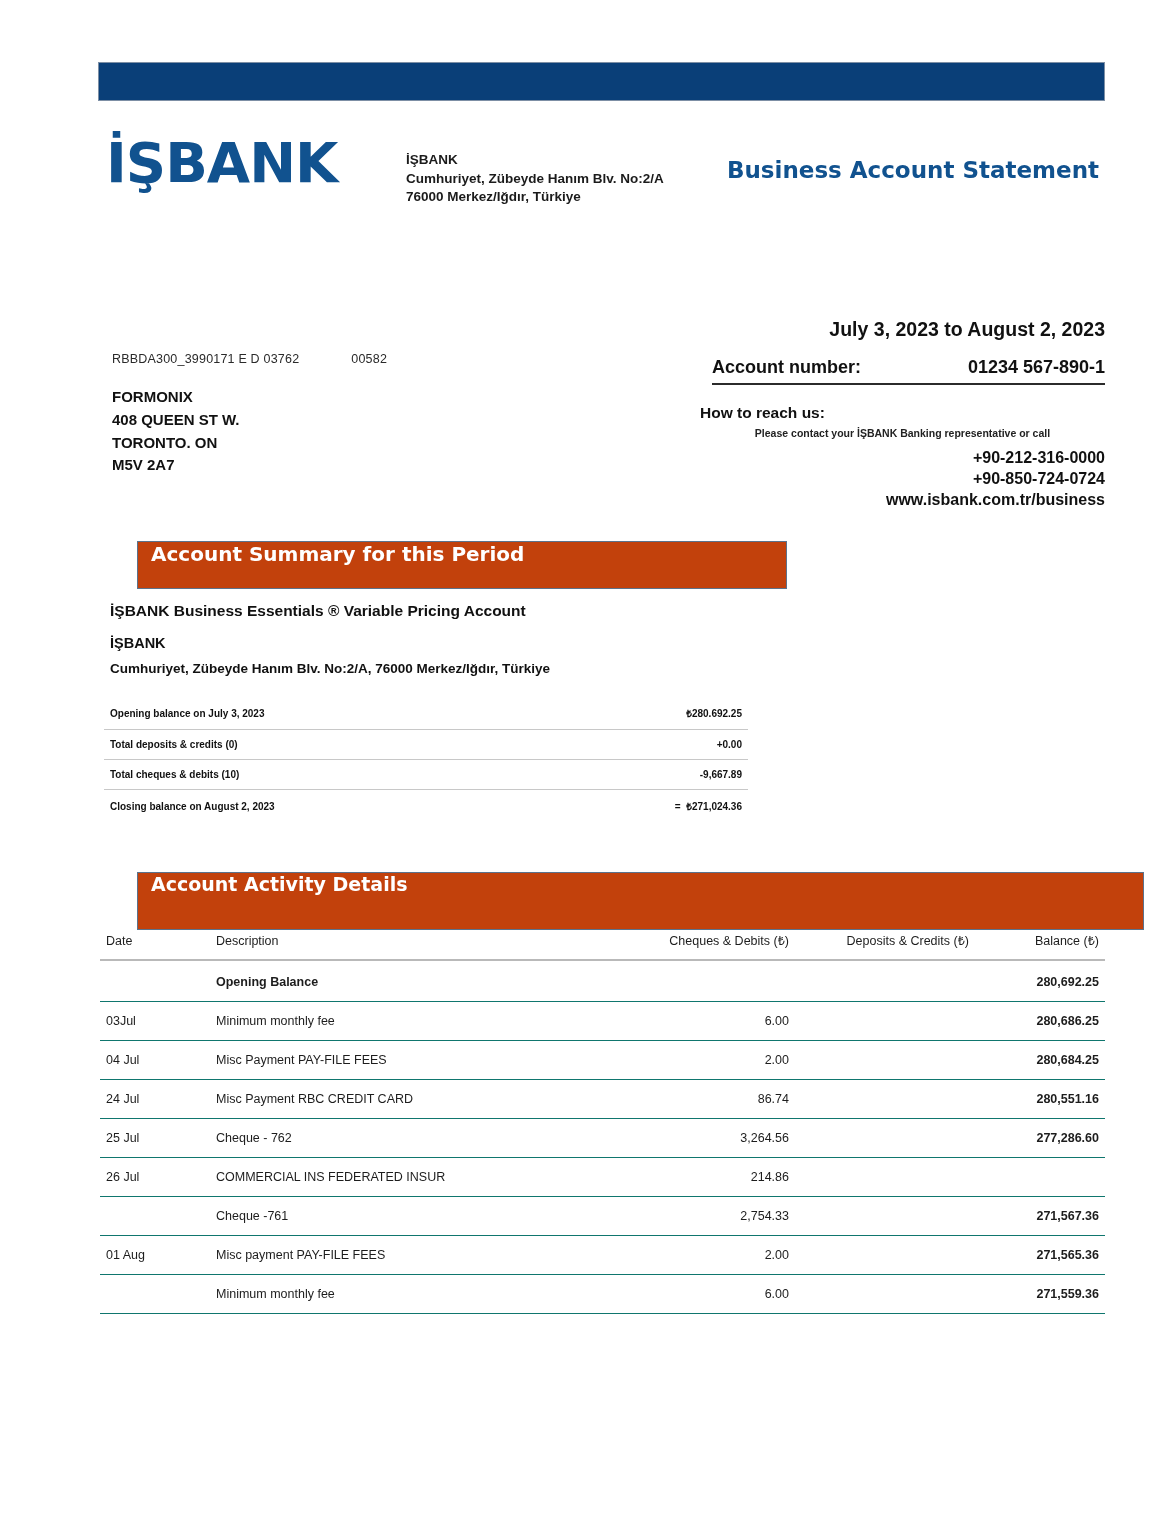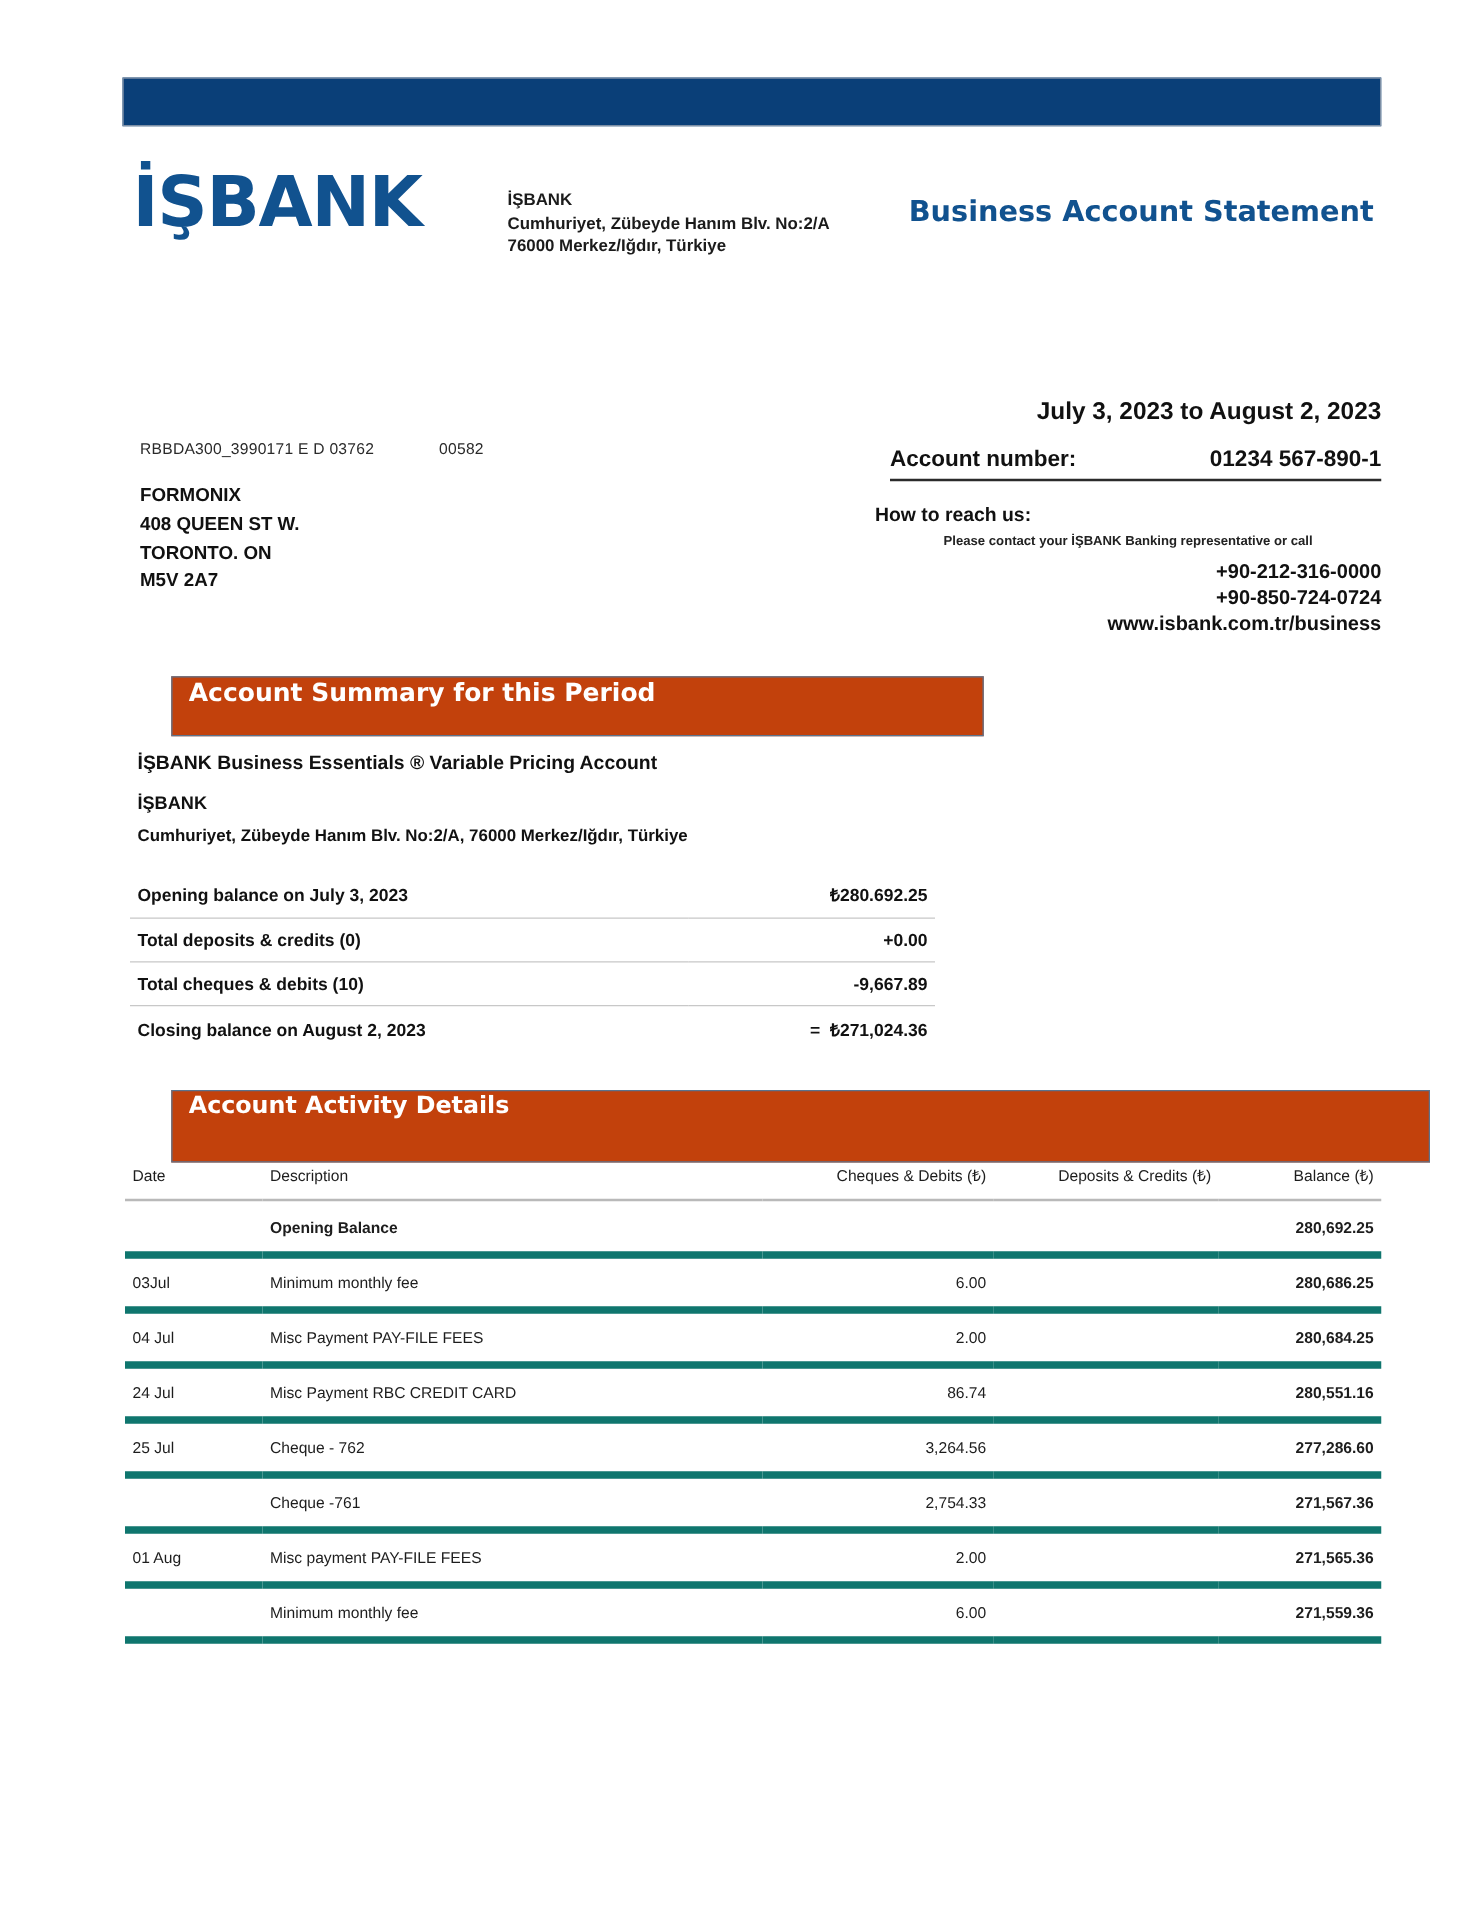--- a/index.html
+++ b/index.html
@@ -132,21 +132,21 @@
     position: absolute; left: 110px; top: 661px;
     font-size: 13.5px; font-weight: bold; color: #111;
   }
 
   .sum-table {
     position: absolute; left: 104px; top: 697px;
     width: 644px;
     border-collapse: collapse;
   }
   .sum-table td {
-    font-size: 14px;
+    font-size: 10px;
     font-weight: bold;
     color: #111;
     padding: 9px 4px 9px 6px;
     border-bottom: 1px solid #c8c8c8;
   }
   .sum-table tr:last-child td { border-bottom: none; }
   .sum-table td.amt { text-align: right; padding-right: 6px; white-space: pre; }
 
   
   .act-table {
@@ -161,21 +161,21 @@
     text-align: left;
     padding: 6px 6px 10px 6px;
     border-bottom: 2px solid #b9b9b9;
     white-space: nowrap;
   }
   .act-table th.num { text-align: right; }
   .act-table td {
     font-size: 12.5px;
     color: #1d1d1d;
     padding: 12px 6px;
-    border-bottom: 6px solid #0f766e;
+    border-bottom: 1px solid #0f766e;
     white-space: nowrap;
   }
   .act-table td.num { text-align: right; }
   .act-table tr.first-row td { font-weight: bold; padding-top: 14px; }
   .act-table tr.first-row td.num { font-weight: bold; }
   .act-table td.bal { font-weight: bold; }
 
   .col-date { width: 110px; }
   .col-desc { width: 400px; }
   .col-deb  { width: 185px; }
@@ -292,20 +292,27 @@
         <td class="num bal">280,551.16</td>
       </tr>
       <tr>
         <td>25 Jul</td>
         <td>Cheque - 762</td>
         <td class="num">3,264.56</td>
         <td class="num"></td>
         <td class="num bal">277,286.60</td>
       </tr>
       <tr>
+        <td>26 Jul</td>
+        <td>COMMERCIAL INS FEDERATED INSUR</td>
+        <td class="num">214.86</td>
+        <td class="num"></td>
+        <td class="num bal"></td>
+      </tr>
+      <tr>
         <td></td>
         <td>Cheque -761</td>
         <td class="num">2,754.33</td>
         <td class="num"></td>
         <td class="num bal">271,567.36</td>
       </tr>
       <tr>
         <td>01 Aug</td>
         <td>Misc payment PAY-FILE FEES</td>
         <td class="num">2.00</td>

